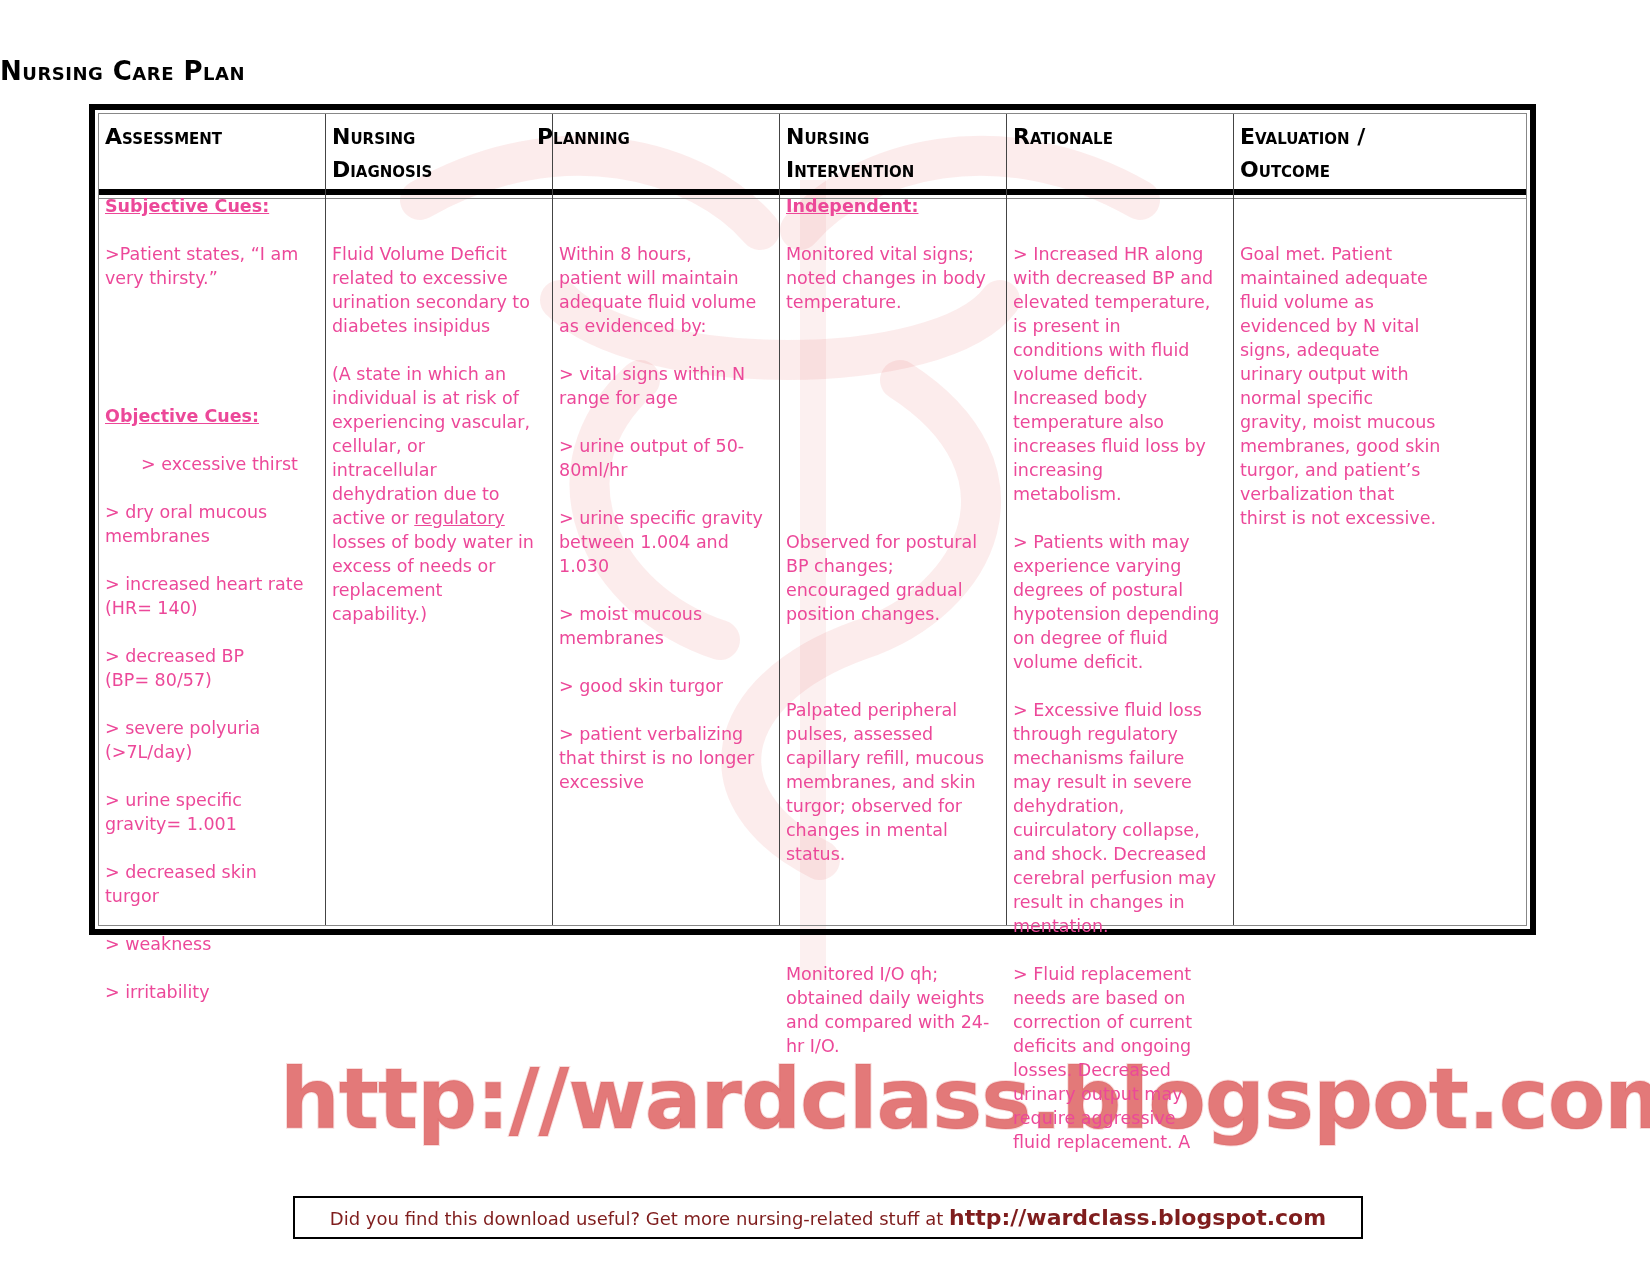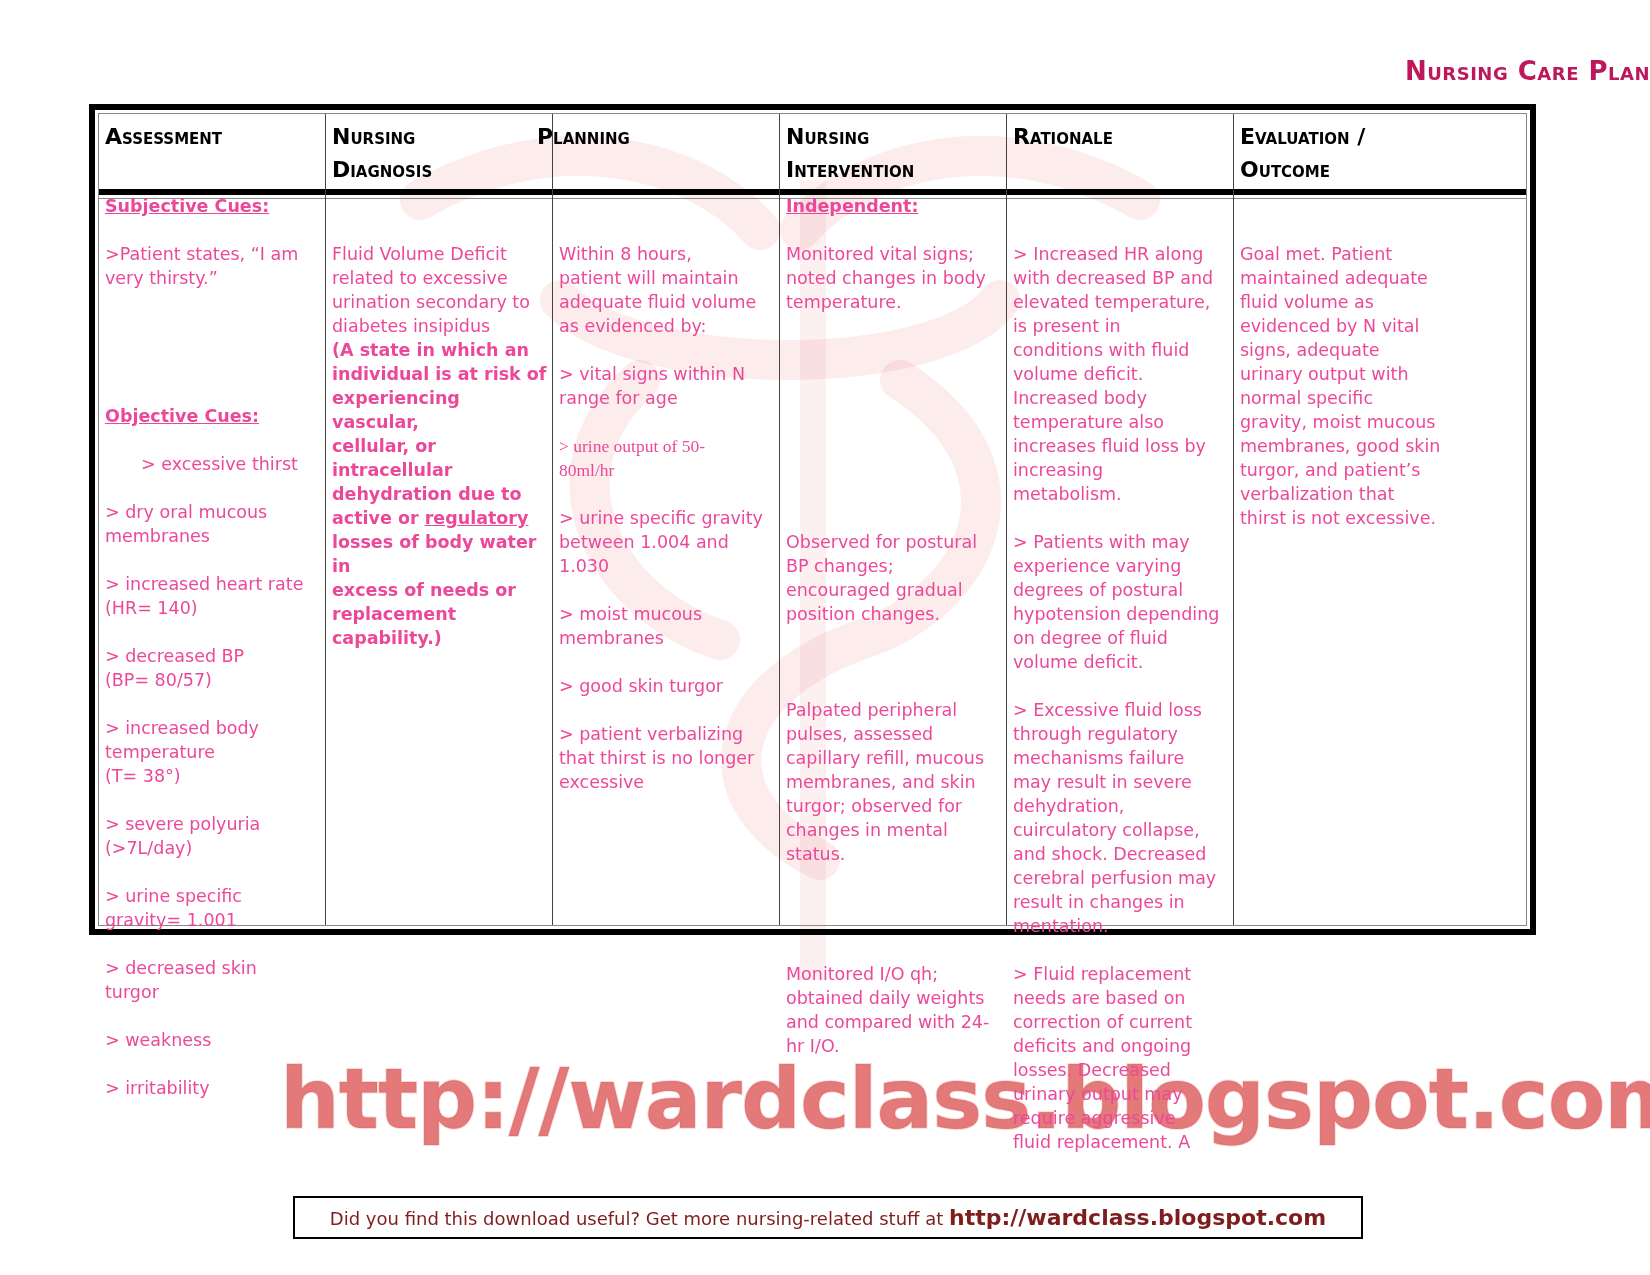--- a/index.html
+++ b/index.html
@@ -1,23 +1,23 @@
 <!DOCTYPE html>
 <html><head>
 <meta charset="utf-8">
 <style>
   html, body { margin: 0; padding: 0; background: #ffffff; }
   body {
     width: 1650px; height: 1275px; position: relative; overflow: hidden;
     font-family: "DejaVu Sans", sans-serif; color: #111;
   }
   .page-title {
-    position: absolute; left: 0; width: 1650px; top: 56px; text-align: right;
+    position: absolute; left: 0; width: 1650px; top: 56px; text-align: left;
     font-family: "DejaVu Sans", sans-serif; font-weight: bold; font-size: 26px;
-    font-variant: small-caps; letter-spacing: 0.5px; color: #be185d;
+    font-variant: small-caps; letter-spacing: 0.5px; color: #000000;
   }
   .watermark-layer { position: absolute; left: 0; top: 0; width: 1650px; height: 1275px; pointer-events: none; }
   .watermark-text {
     position: absolute; left: 280px; top: 1050px; font-family: "DejaVu Sans", sans-serif;
     font-weight: bold; font-size: 84px; color: rgba(235, 120, 120, 0.22);
     letter-spacing: -1px; white-space: nowrap;
     text-shadow: 0 0 0 #e07a7a;
     -webkit-text-stroke: 2px rgba(220, 90, 90, 0.22);
   }
   .care-table {
@@ -110,59 +110,56 @@
       <span class="block" style="margin-top:24px;">&gt;Patient states, “I am
 very thirsty.”</span>
       <span class="cue-heading" style="margin-top:114px;">Objective Cues:</span>
       <span class="block" style="margin-top:24px;margin-left:36px;">&gt; excessive thirst</span>
       <span class="block" style="margin-top:24px;">&gt; dry oral mucous
     membranes</span>
       <span class="block" style="margin-top:24px;">&gt; increased heart rate
    (HR= 140)</span>
       <span class="block" style="margin-top:24px;">&gt; decreased BP
    (BP= 80/57)</span>
-      <span class="block" style="margin-top:24px;">&gt; increased body
-   temperature
-   (T= 38°)</span>
       <span class="block" style="margin-top:24px;">&gt; severe polyuria
    (&gt;7L/day)</span>
       <span class="block" style="margin-top:24px;">&gt; urine specific
     gravity= 1.001</span>
       <span class="block" style="margin-top:24px;">&gt; decreased skin
     turgor</span>
       <span class="block" style="margin-top:24px;">&gt; weakness</span>
       <span class="block" style="margin-top:24px;">&gt; irritability</span>
     </div>
 
     <div class="body-cell" style="left:233px; top:128px; width:215px;">
       <span class="block">Fluid Volume Deficit
 related to excessive
 urination secondary to
 diabetes insipidus</span>
-      <span class="block" style="font-weight:bold;"><span>(A state in which an
+      <span class="block" style="margin-top:24px;"><span>(A state in which an
 individual is at risk of
 experiencing vascular,
 cellular, or
 intracellular
 dehydration due to
 active or </span><span class="u">regulatory</span><span>
 losses of body water in
 excess of needs or
 replacement
 capability.)</span></span>
     </div>
 
     <div class="body-cell" style="left:460px; top:128px; width:215px;">
       <span class="block">Within 8 hours,
 patient will maintain
 adequate fluid volume
 as evidenced by:</span>
       <span class="block" style="margin-top:24px;">&gt; vital signs within N
 range for age</span>
-      <span class="block" style="margin-top:24px;font-family:Liberation Serif, serif;">&gt; urine output of 50-
+      <span class="block" style="margin-top:24px;">&gt; urine output of 50-
 80ml/hr</span>
       <span class="block" style="margin-top:24px;">&gt; urine specific gravity
 between 1.004 and
 1.030</span>
       <span class="block" style="margin-top:24px;">&gt; moist mucous
 membranes</span>
       <span class="block" style="margin-top:24px;">&gt; good skin turgor</span>
       <span class="block" style="margin-top:24px;">&gt; patient verbalizing
 that thirst is no longer
 excessive</span>

